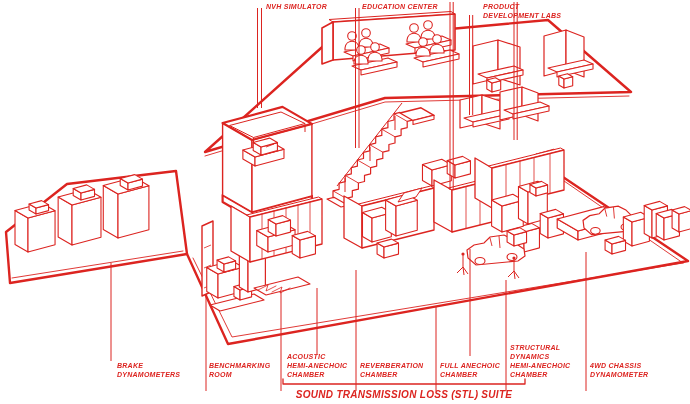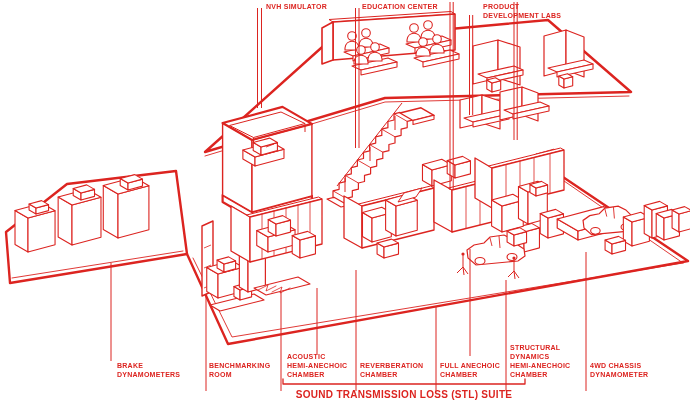--- a/index.html
+++ b/index.html
@@ -1,16 +1,16 @@
 <!DOCTYPE html>
 <html style="--red: #dc2420;"><head>
 <meta charset="utf-8">
 <style>
   html,body{margin:0;padding:0;background:#fff;}
-  #stage{position:relative;width:690px;height:404px;background:#fff;overflow:hidden;}
+  #stage{position:relative;width:690px;height:404px;background:#fff;overflow:hidden;font-style:italic;}
   svg{position:absolute;left:0;top:0;}
   text{font-family:"Liberation Sans",sans-serif;font-weight:bold;fill:var(--red,#dc2420);}
   .lbl{font-size:7px;letter-spacing:.25px;}
   .ttl{font-size:10px;letter-spacing:.3px;}
 </style>
 </head>
 <body>
 
 <div id="stage">
   <svg width="690" height="404" viewBox="0 0 690 404">

